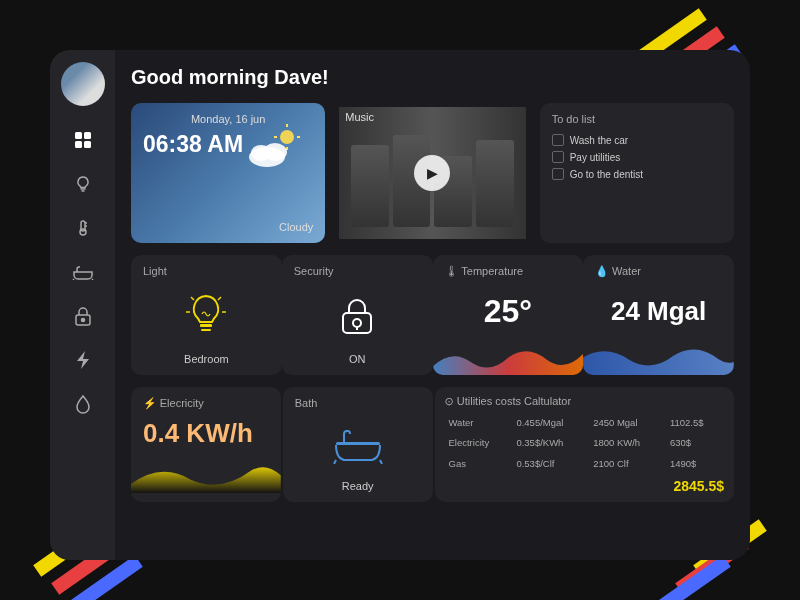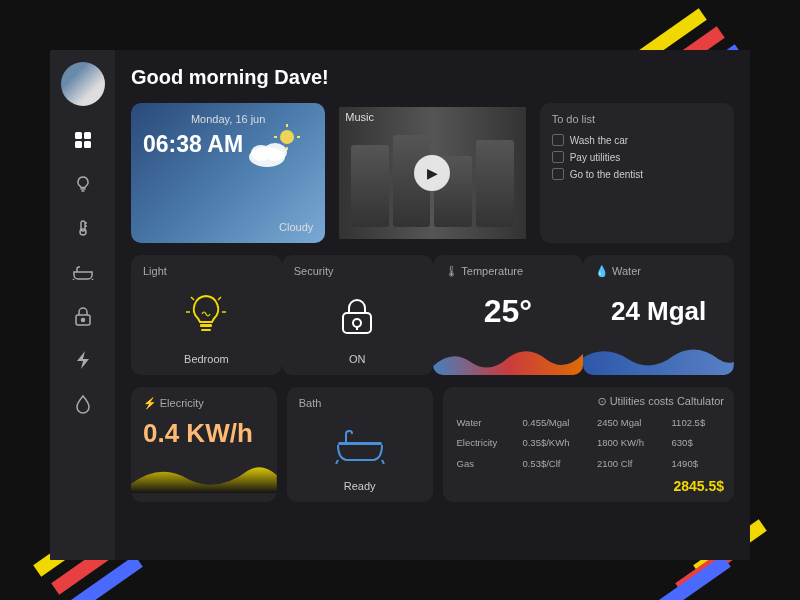--- a/index.html
+++ b/index.html
@@ -58,21 +58,21 @@
       bottom: 9px; right: 66px;
       transform: rotate(-35deg);
     }
 
     
     .app-container {
       position: absolute;
       top: 50px; left: 50px;
       width: 700px; height: 510px;
       background: #1a1a1f;
-      border-radius: 1px;
+      border-radius: 20px;
       display: flex;
       overflow: hidden;
       z-index: 1;
     }
 
     
     .sidebar {
       width: 65px;
       background: #242429;
       display: flex;
@@ -130,21 +130,21 @@
     }
     .grid-mid {
       display: grid;
       grid-template-columns: 1fr 1fr 1fr 1fr;
       gap: 0;
       height: 120px;
     }
     .grid-bot {
       display: grid;
       grid-template-columns: 1fr 1fr 2fr;
-      gap: 10px;
+      gap: 2px;
       height: 115px;
     }
 
     
     .card {
       background: #242429;
       border-radius: 10px;
       padding: 10px 12px;
       position: relative;
       overflow: hidden;
@@ -271,21 +271,20 @@
       display: flex; align-items: center; justify-content: center;
       flex: 1;
     }
     .bath-status {
       font-size: 11px; color: #ccc; text-align: center; margin-top: 2px;
     }
 
     
     .util-card {
       padding: 8px 10px;
-      align-items: flex-end;
     }
     .util-table {
       width: 100%;
       border-collapse: collapse;
       font-size: 9.5px;
       color: #aaa;
       flex: 1;
     }
     .util-table td {
       padding: 2px 4px;

